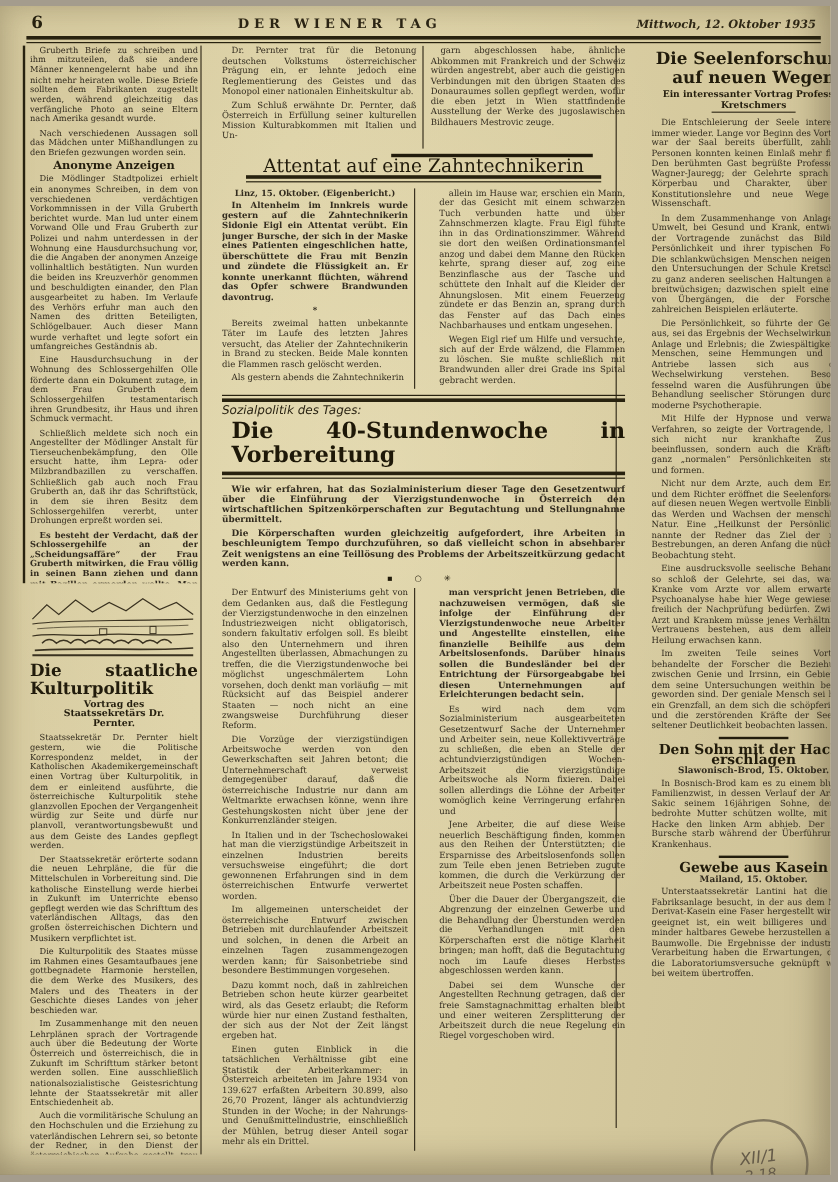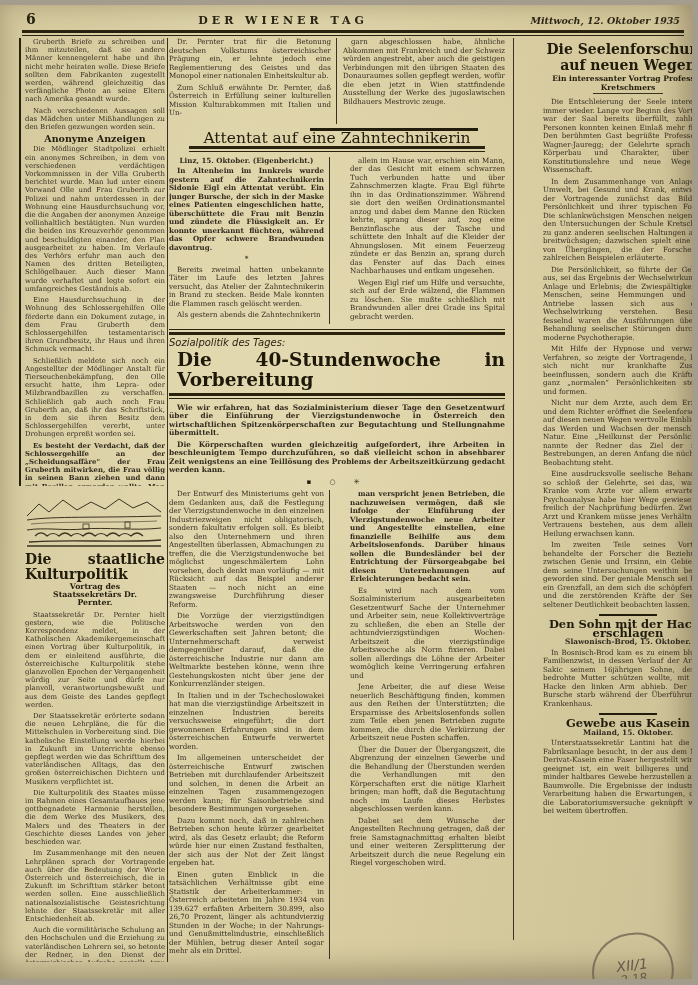--- a/index.html
+++ b/index.html
@@ -22,21 +22,21 @@
   .mast-date{font-size:9.5px;font-weight:bold;font-style:italic;color:#2e2715;}
   .rule-top{position:absolute;left:22px;right:8px;top:25px;height:2px;border-top:3px solid #28220f;border-bottom:1px solid #28220f;}
 
   .cutbar{position:absolute;left:19px;top:33px;width:2px;height:448px;background:#28220f;}
   .vdiv{position:absolute;width:1px;background:#3a3220;}
   .vdiv1{left:167px;top:33px;height:924px;}
   .vdiv2{left:513px;top:33px;height:902px;}
 
   .col{position:absolute;top:33px;font-size:7.1px;line-height:8.5px;text-align:justify;}
   .col-left{left:25px;width:140px;height:924px;overflow:hidden;font-size:6.9px;line-height:8.2px;}
-  .col-mid{left:169px;width:336px;height:924px;overflow:hidden;}
+  .col-mid{left:185px;width:336px;height:924px;overflow:hidden;}
   .col-right{left:543px;width:170px;height:940px;overflow:hidden;}
 
   .para{margin:0 0 3px;text-indent:8px;}
   .para.bold{font-weight:bold;}
   .para.dateline{text-align:center;text-indent:0;font-weight:bold;margin-bottom:2px;}
   .para.starsep{text-align:center;text-indent:0;font-weight:bold;margin:2px 0;}
   .para.signed{text-align:justify;}
 
   .lc-top{height:448px;overflow:hidden;}
   .subhead{font-weight:bold;text-align:center;font-size:9.5px;margin:4px 0 2px;text-indent:0;color:#241e0e;}
@@ -181,21 +181,21 @@
       <div class="az-head">Die 40-Stundenwoche in Vorbereitung</div>
       <div class="az-rule"></div>
       <div class="az-intro">
           <p class="para bold">Wie wir erfahren, hat das Sozialministerium dieser Tage den Gesetzentwurf über die Einführung der Vierzigstundenwoche in Österreich den wirtschaftlichen Spitzenkörperschaften zur Begutachtung und Stellungnahme übermittelt.</p>
           <p class="para bold">Die Körperschaften wurden gleichzeitig aufgefordert, ihre Arbeiten in beschleunigtem Tempo durchzuführen, so daß vielleicht schon in absehbarer Zeit wenigstens an eine Teillösung des Problems der Arbeitszeitkürzung gedacht werden kann.</p>
         </div>
       <div class="az-sep">▪ ○ ✳</div>
       <div class="two-col az-body">
         <div class="tc-a">
             <p class="para plain">Der Entwurf des Ministeriums geht von dem Gedanken aus, daß die Festlegung der Vierzigstundenwoche in den einzelnen Industriezweigen nicht obligatorisch, sondern fakultativ erfolgen soll. Es bleibt also den Unternehmern und ihren Angestellten überlassen, Abmachungen zu treffen, die die Vierzigstundenwoche bei möglichst ungeschmälertem Lohn vorsehen, doch denkt man vorläufig — mit Rücksicht auf das Beispiel anderer Staaten — noch nicht an eine zwangsweise Durchführung dieser Reform.</p>
-            <p class="para plain">Die Vorzüge der vierzigstündigen Arbeitswoche werden von den Gewerkschaften seit Jahren betont; die Unternehmerschaft verweist demgegenüber darauf, daß die österreichische Industrie nur dann am Weltmarkte bestehen könne, wenn ihre Gestehungskosten nicht über jene der Konkurrenzländer steigen.</p>
+            <p class="para plain">Die Vorzüge der vierzigstündigen Arbeitswoche werden von den Gewerkschaften seit Jahren betont; die Unternehmerschaft verweist demgegenüber darauf, daß die österreichische Industrie nur dann am Weltmarkte erwachsen könne, wenn ihre Gestehungskosten nicht über jene der Konkurrenzländer steigen.</p>
             <p class="para plain">In Italien und in der Tschechoslowakei hat man die vierzigstündige Arbeitszeit in einzelnen Industrien bereits versuchsweise eingeführt; die dort gewonnenen Erfahrungen sind in dem österreichischen Entwurfe verwertet worden.</p>
             <p class="para plain">Im allgemeinen unterscheidet der österreichische Entwurf zwischen Betrieben mit durchlaufender Arbeitszeit und solchen, in denen die Arbeit an einzelnen Tagen zusammengezogen werden kann; für Saisonbetriebe sind besondere Bestimmungen vorgesehen.</p>
             <p class="para plain">Dazu kommt noch, daß in zahlreichen Betrieben schon heute kürzer gearbeitet wird, als das Gesetz erlaubt; die Reform würde hier nur einen Zustand festhalten, der sich aus der Not der Zeit längst ergeben hat.</p>
             <p class="para plain">Einen guten Einblick in die tatsächlichen Verhältnisse gibt eine Statistik der Arbeiterkammer: in Österreich arbeiteten im Jahre 1934 von 139.627 erfaßten Arbeitern 30.899, also 26,70 Prozent, länger als achtundvierzig Stunden in der Woche; in der Nahrungs- und Genußmittelindustrie, einschließlich der Mühlen, betrug dieser Anteil sogar mehr als ein Drittel.</p>
           </div>
         <div class="tc-b">
             <p class="para bold">man verspricht jenen Betrieben, die nachzuweisen vermögen, daß sie infolge der Einführung der Vierzigstundenwoche neue Arbeiter und Angestellte einstellen, eine finanzielle Beihilfe aus dem Arbeitslosenfonds. Darüber hinaus sollen die Bundesländer bei der Entrichtung der Fürsorgeabgabe bei diesen Unternehmungen auf Erleichterungen bedacht sein.</p>
             <p class="para plain">Es wird nach dem vom Sozialministerium ausgearbeiteten Gesetzentwurf Sache der Unternehmer und Arbeiter sein, neue Kollektivverträge zu schließen, die eben an Stelle der achtundvierzigstündigen Wochen-Arbeitszeit die vierzigstündige Arbeitswoche als Norm fixieren. Dabei sollen allerdings die Löhne der Arbeiter womöglich keine Verringerung erfahren und</p>
             <p class="para plain">Jene Arbeiter, die auf diese Weise neuerlich Beschäftigung finden, kommen aus den Reihen der Unterstützten; die Ersparnisse des Arbeitslosenfonds sollen zum Teile eben jenen Betrieben zugute kommen, die durch die Verkürzung der Arbeitszeit neue Posten schaffen.</p>
             <p class="para plain">Über die Dauer der Übergangszeit, die Abgrenzung der einzelnen Gewerbe und die Behandlung der Überstunden werden die Verhandlungen mit den Körperschaften erst die nötige Klarheit bringen; man hofft, daß die Begutachtung noch im Laufe dieses Herbstes abgeschlossen werden kann.</p>

